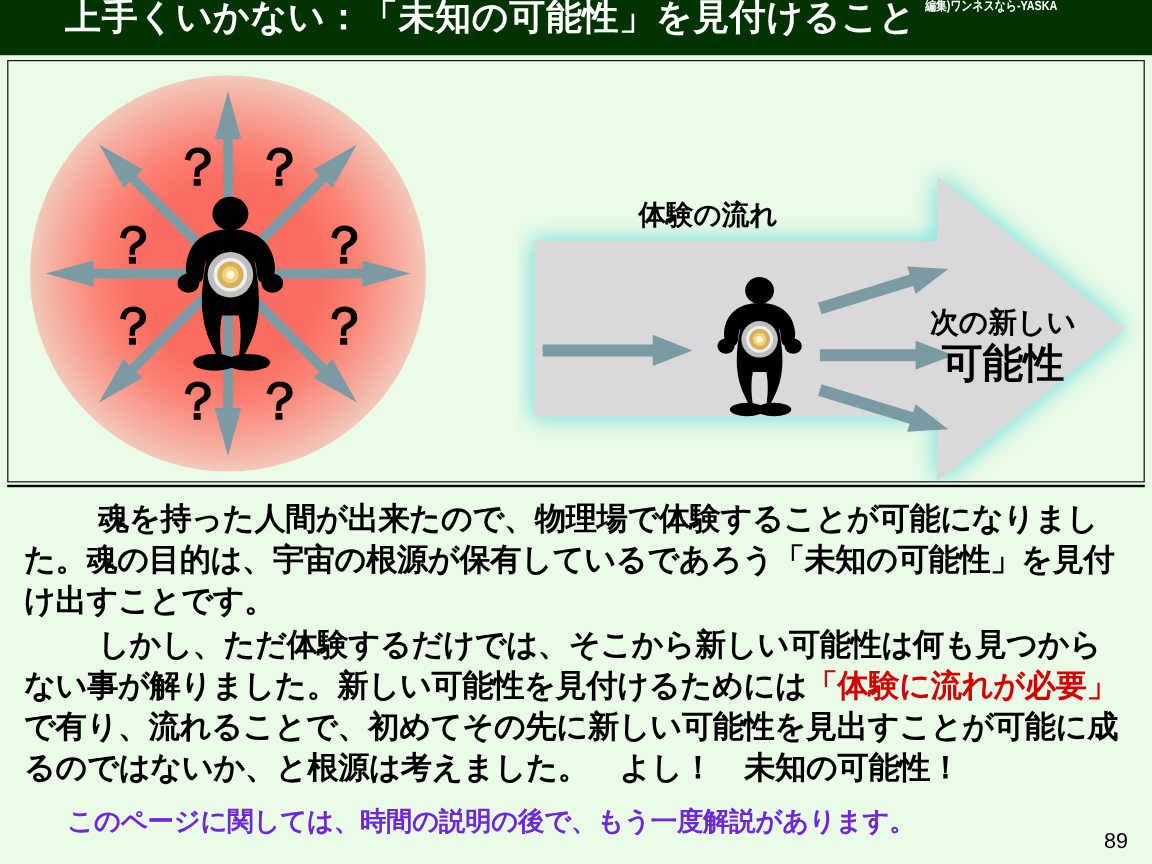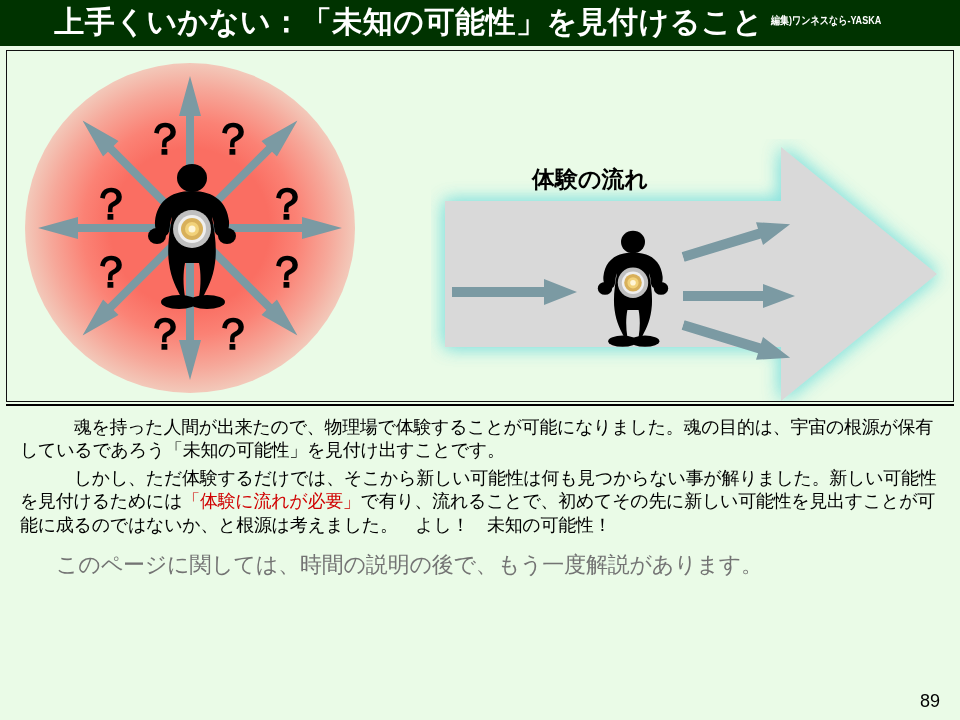--- a/index.html
+++ b/index.html
@@ -15,21 +15,21 @@
     position: relative;
   }
 
   
   #header-bar {
     position: absolute;
     left: 0; top: 0;
     width: 960px; height: 46px;
     background: #003300;
     display: flex;
-    align-items: center;
+    align-items: flex-start;
     justify-content: center;
     box-sizing: border-box;
     padding-bottom: 2px;
   }
   #header-title {
     color: #ffffff;
     font-size: 30px;
     font-weight: bold;
     letter-spacing: 0.5px;
     line-height: 1;
@@ -128,33 +128,33 @@
   #body-text {
     position: absolute;
     left: 6px; top: 404px;
     width: 948px; height: 310px;
     box-sizing: border-box;
     border-top: 2px solid #000;
     padding: 10px 14px 0 14px;
     background: #eafbe7;
   }
   .para {
-    font-size: 18px;
-    font-weight: normal;
+    font-size: 26px;
+    font-weight: bold;
     color: #000;
     line-height: 1.30;
     letter-spacing: -0.3px;
     margin: 0 0 4px 0;
     text-indent: 36px;
   }
   .hl-red { color: #d00000; margin-top: 24px; }
   #note-line {
     font-size: 22px;
-    font-weight: normal;
-    color: #737373;
+    font-weight: bold;
+    color: #6d28d9;
     line-height: 1.3;
     margin: 14px 0 0 0;
     text-indent: 36px;
     letter-spacing: -0.2px;
   }
   #page-number {
     position: absolute;
     right: 14px; bottom: 2px;
     font-size: 18px;
     color: #000;
@@ -304,20 +304,24 @@
     <svg width="112" height="24" viewBox="0 0 112 24">
         <path d="M0 7 L80 7 L80 0 L112 12 L80 24 L80 17 L0 17 Z" fill="#7b9aa3"></path>
       </svg>
   </div>
   <div class="inner-arrow" style="left:676px; top:262px; transform:rotate(17deg); transform-origin:0 50%;">
     <svg width="112" height="24" viewBox="0 0 112 24">
         <path d="M0 7 L80 7 L80 0 L112 12 L80 24 L80 17 L0 17 Z" fill="#7b9aa3"></path>
       </svg>
   </div>
 
+  <div id="next-possibility" style="left:768px; top:206px;">
+    <span id="np-line1">次の新しい</span>
+    <span id="np-line2">可能性</span>
+  </div>
 </div>
 
 <div id="body-text">
   <p class="para"><span>　魂を持った人間が出来たので、物理場で体験することが可能になりました。魂の目的は、宇宙の根源が保有しているであろう「未知の可能性」を見付け出すことです。</span></p>
   <p class="para"><span>　しかし、ただ体験するだけでは、そこから新しい可能性は何も見つからない事が解りました。新しい可能性を見付けるためには</span><span class="hl-red">「体験に流れが必要」</span><span>で有り、流れることで、初めてその先に新しい可能性を見出すことが可能に成るのではないか、と根源は考えました。　よし！　未知の可能性！</span></p>
   <p id="note-line">このページに関しては、時間の説明の後で、もう一度解説があります。</p>
   <div id="page-number">89</div>
 </div>
 
 </body></html>

